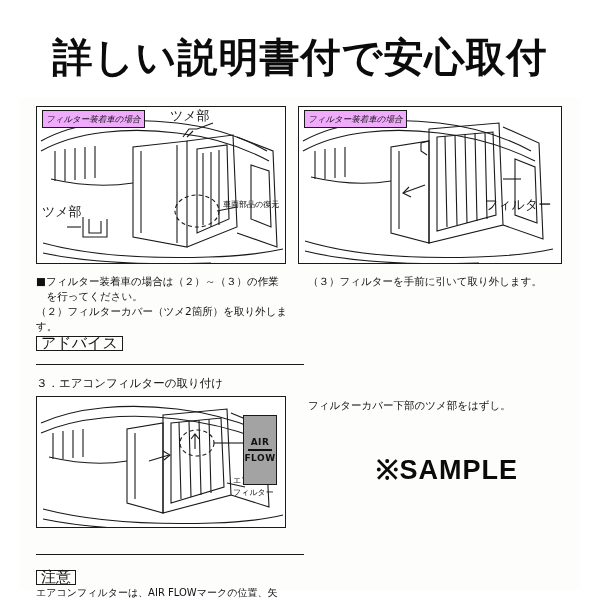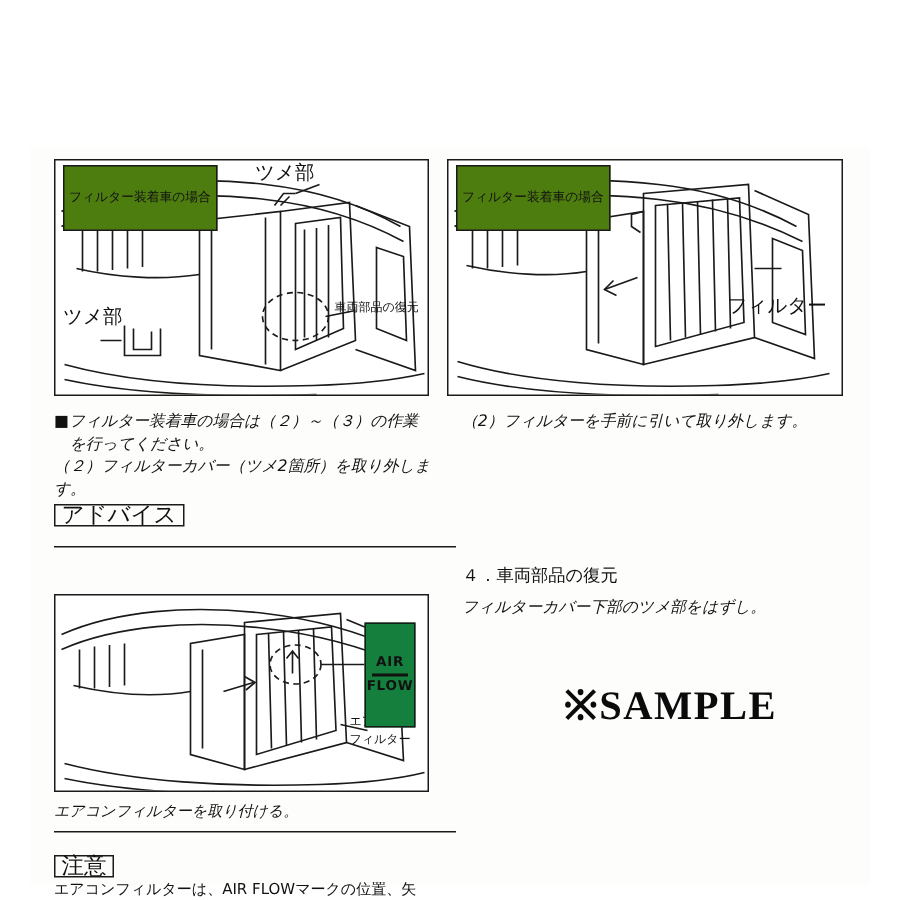--- a/index.html
+++ b/index.html
@@ -52,49 +52,49 @@
     position: absolute;
     border: 1.6px solid #1a1a1a;
     background: #ffffff;
     box-sizing: border-box;
     overflow: hidden;
   }
   .fig svg { display: block; }
   .fig-caption-box {
     position: absolute;
     border: 1.2px solid #1a1a1a;
-    background: #4d7c0f;
+    background: #f0abfc;
     font-family: "DejaVu Sans", sans-serif;
     font-size: 8.5px;
     line-height: 12px;
     color: #111;
-    padding: 15px 3px;
+    padding: 2px 3px;
     box-sizing: border-box;
     white-space: nowrap;
+    font-style: italic;
   }
   .lbl {
     position: absolute;
     font-family: "DejaVu Sans", sans-serif;
     font-size: 13px;
     color: #111;
     white-space: nowrap;
     line-height: 12px;
   }
   .lbl-sm {
     font-size: 8px;
   }
   
   .textblock {
     position: absolute;
     font-family: "DejaVu Sans", sans-serif;
     font-size: 10.5px;
     line-height: 15px;
     color: #111;
     white-space: pre-line;
-    font-style: italic;
   }
   .heading-num {
     position: absolute;
     font-family: "DejaVu Sans", sans-serif;
     font-size: 11.5px;
     color: #111;
     white-space: nowrap;
   }
   
   .note {
@@ -115,21 +115,21 @@
   }
   .rule {
     position: absolute;
     background: #1a1a1a;
     height: 1.1px;
   }
   
   .airflow {
     position: absolute;
     border: 1.4px solid #1a1a1a;
-    background: #15803d;
+    background: #a3a3a3;
     width: 34px;
     height: 70px;
     box-sizing: border-box;
     display: flex;
     flex-direction: column;
     align-items: center;
     justify-content: center;
     gap: 2px;
   }
   .airflow span {
@@ -142,33 +142,34 @@
   .airflow .bar {
     width: 24px;
     height: 1.2px;
     background: #111;
   }
   
   .sample {
     position: absolute;
     right: 62px;
     top: 352px;
-    font-family: Liberation Serif, serif;
+    font-family: Liberation Sans, sans-serif;
     font-weight: bold;
     font-size: 27px;
     color: #0b0b0b;
     letter-spacing: 1px;
     white-space: nowrap;
   }
 </style>
 </head>
 <body>
 
 <div class="page">
 
+  <div class="headline">詳しい説明書付で安心取付</div>
 
   <div class="sheet">
     <div class="sheet-inner">
 
       <div class="fig" style="left:16px; top:8px; width:250px; height:158px;">
         <svg width="250" height="158" viewBox="0 0 250 158">
           <g fill="none" stroke="#1a1a1a" stroke-width="1.1">
 
             <path d="M4 34 C 40 14, 90 10, 140 16 C 175 20, 205 30, 230 44"></path>
             <path d="M4 44 C 40 24, 92 20, 140 26 C 176 30, 206 40, 232 54"></path>
@@ -247,22 +248,23 @@
 
       <div class="textblock" style="left:16px; top:176px; width:262px;">■フィルター装着車の場合は（２）～（３）の作業
 　を行ってください。
 （２）フィルターカバー（ツメ2箇所）を取り外します。</div>
 
       <div class="note" style="left:16px; top:224px; width:268px;">
         <span class="note-head">アドバイス</span>
       </div>
       <div class="rule" style="left:16px; top:266px; width:268px;"></div>
 
-      <div class="textblock" style="left:288px; top:176px; width:262px;">（2）フィルターを手前に引いて取り外します。</div>
-
+      <div class="textblock" style="left:288px; top:176px; width:262px;">（３）フィルターを手前に引いて取り外します。</div>
+
+      <div class="heading-num" style="left:16px; top:278px;">３．エアコンフィルターの取り付け</div>
 
       <div class="fig" style="left:16px; top:298px; width:250px; height:132px;">
         <svg width="250" height="132" viewBox="0 0 250 132">
           <g fill="none" stroke="#1a1a1a" stroke-width="1.1">
 
             <path d="M4 26 C 40 10, 90 6, 140 12 C 174 16, 202 24, 228 36"></path>
             <path d="M4 36 C 40 20, 92 16, 140 22 C 176 26, 204 34, 232 46"></path>
             <path d="M16 36 L16 62 M26 34 L26 62 M36 33 L36 61 M46 32 L46 60"></path>
             <path d="M12 60 C 38 66, 66 68, 90 64"></path>
 
@@ -291,29 +293,27 @@
         </svg>
         <div class="lbl lbl-sm" style="left:196px; top:78px; white-space:pre-line;">エアコン
 フィルター</div>
         <div class="airflow" style="left:206px; top:18px;">
           <span>AIR</span>
           <div class="bar"></div>
           <span>FLOW</span>
         </div>
       </div>
 
-      <div class="textblock" style="left:16px; top:436px; width:262px; font-size:10px;">エアコンフィルターを取り付ける。</div>
 
       <div class="rule" style="left:16px; top:456px; width:268px;"></div>
       <div class="note" style="left:16px; top:458px; width:290px;">
         <span class="note-head">注意</span>
         <div style="white-space:pre-line;">エアコンフィルターは、AIR FLOWマークの位置、矢
 印の向きを上図のように取り付けてください。</div>
       </div>
 
-      <div class="heading-num" style="left:288px; top:278px;">４．車両部品の復元</div>
       <div class="textblock" style="left:288px; top:300px; width:250px;">フィルターカバー下部のツメ部をはずし。</div>
 
       <div class="sample">※SAMPLE</div>
 
     </div>
   </div>
 </div>
 
 </body></html>

